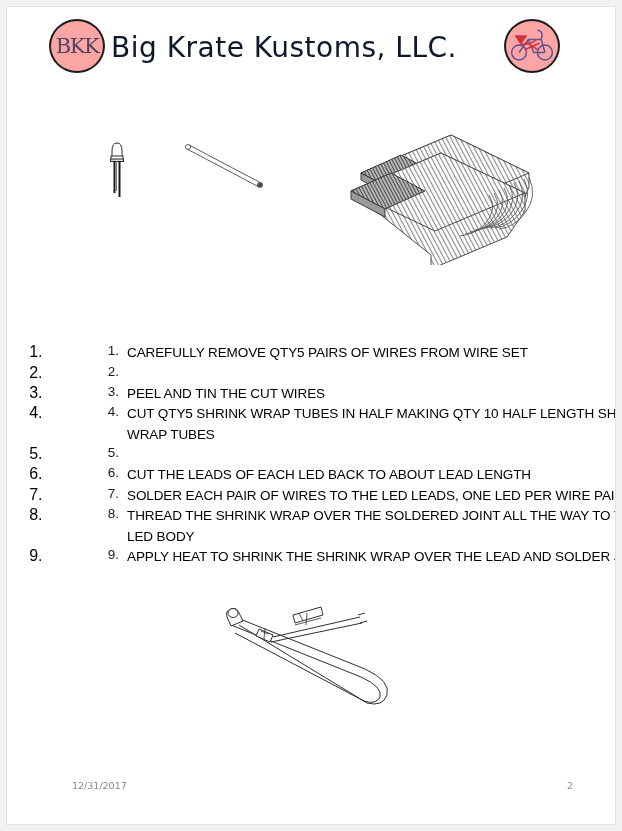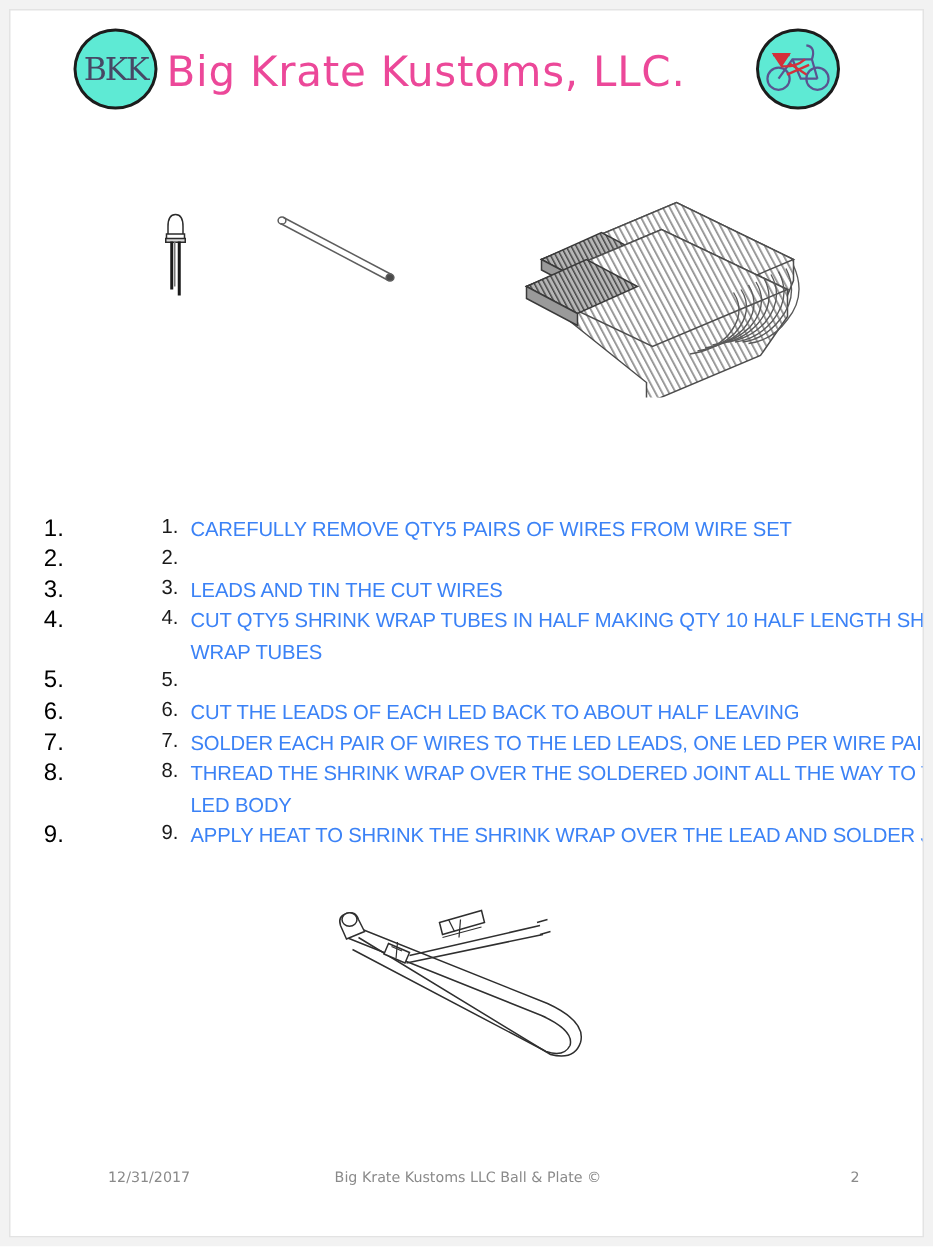--- a/index.html
+++ b/index.html
@@ -40,21 +40,21 @@
     left: 0;
     top: 0;
     width: 610px;
     height: 84px;
   }
   .logo-badge {
     position: absolute;
     width: 56px;
     height: 54px;
     border-radius: 50%;
-    background: #5eead4;
+    background: #fca5a5;
     border: 2.5px solid #1c1c1c;
     box-sizing: border-box;
     overflow: hidden;
   }
   .logo-badge.left { left: 42px; top: 12px; }
   .logo-badge.right { left: 497px; top: 12px; }
 
   .bkk-text {
     position: absolute;
     left: 0;
@@ -76,21 +76,21 @@
     left: 104px;
     top: 14px;
     width: 390px;
     height: 52px;
     display: flex;
     align-items: center;
     font-family: "DejaVu Sans", sans-serif;
     font-size: 28px;
     font-weight: 400;
     letter-spacing: 0.5px;
-    color: #ec4899;
+    color: #0f172a;
     white-space: nowrap;
   }
 
   
   .bike-svg {
     position: absolute;
     left: 0; top: 0;
     width: 100%; height: 100%;
   }
 
@@ -128,21 +128,21 @@
     top: 0;
     width: 26px;
     text-align: right;
     font-size: 13.5px;
     color: #1a1a1a;
     font-family: "Liberation Sans", sans-serif;
   }
   .step-text {
     font-size: 13.5px;
     line-height: 20.5px;
-    color: #3b82f6;
+    color: #000000;
     letter-spacing: -0.1px;
     font-family: "Liberation Sans", sans-serif;
     max-width: 485px;
   }
 
   
   .assembly {
     position: absolute;
     left: 208px;
     top: 588px;
@@ -275,32 +275,32 @@
     <ol class="steps">
       <li class="step">
         <span class="step-num">1.</span>
         <span class="step-text">CAREFULLY REMOVE QTY5 PAIRS OF WIRES FROM WIRE SET</span>
       </li>
       <li class="step">
         <span class="step-num">2.</span>
       </li>
       <li class="step">
         <span class="step-num">3.</span>
-        <span class="step-text">LEADS AND TIN THE CUT WIRES</span>
+        <span class="step-text">PEEL AND TIN THE CUT WIRES</span>
       </li>
       <li class="step">
         <span class="step-num">4.</span>
         <span class="step-text">CUT QTY5 SHRINK WRAP TUBES IN HALF MAKING QTY 10 HALF LENGTH SHRINK WRAP TUBES</span>
       </li>
       <li class="step">
         <span class="step-num">5.</span>
       </li>
       <li class="step">
         <span class="step-num">6.</span>
-        <span class="step-text">CUT THE LEADS OF EACH LED BACK TO ABOUT HALF LEAVING</span>
+        <span class="step-text">CUT THE LEADS OF EACH LED BACK TO ABOUT LEAD LENGTH</span>
       </li>
       <li class="step">
         <span class="step-num">7.</span>
         <span class="step-text">SOLDER EACH PAIR OF WIRES TO THE LED LEADS, ONE LED PER WIRE PAIR</span>
       </li>
       <li class="step">
         <span class="step-num">8.</span>
         <span class="step-text">THREAD THE SHRINK WRAP OVER THE SOLDERED JOINT ALL THE WAY TO THE LED BODY</span>
       </li>
       <li class="step">
@@ -332,18 +332,17 @@
           <path d="M92 18 L91 30" stroke-width="0.8"></path>
 
           <path d="M143 20 L150 18"></path>
           <path d="M145 28 L152 26"></path>
         </g>
       </svg>
     </div>
 
     <div class="footer">
       <div class="footer-item footer-date">12/31/2017</div>
-      <div class="footer-item footer-center">Big Krate Kustoms LLC Ball &amp; Plate ©</div>
       <div class="footer-item footer-page">2</div>
     </div>
 
   </div>
 </div>
 
 </body></html>

